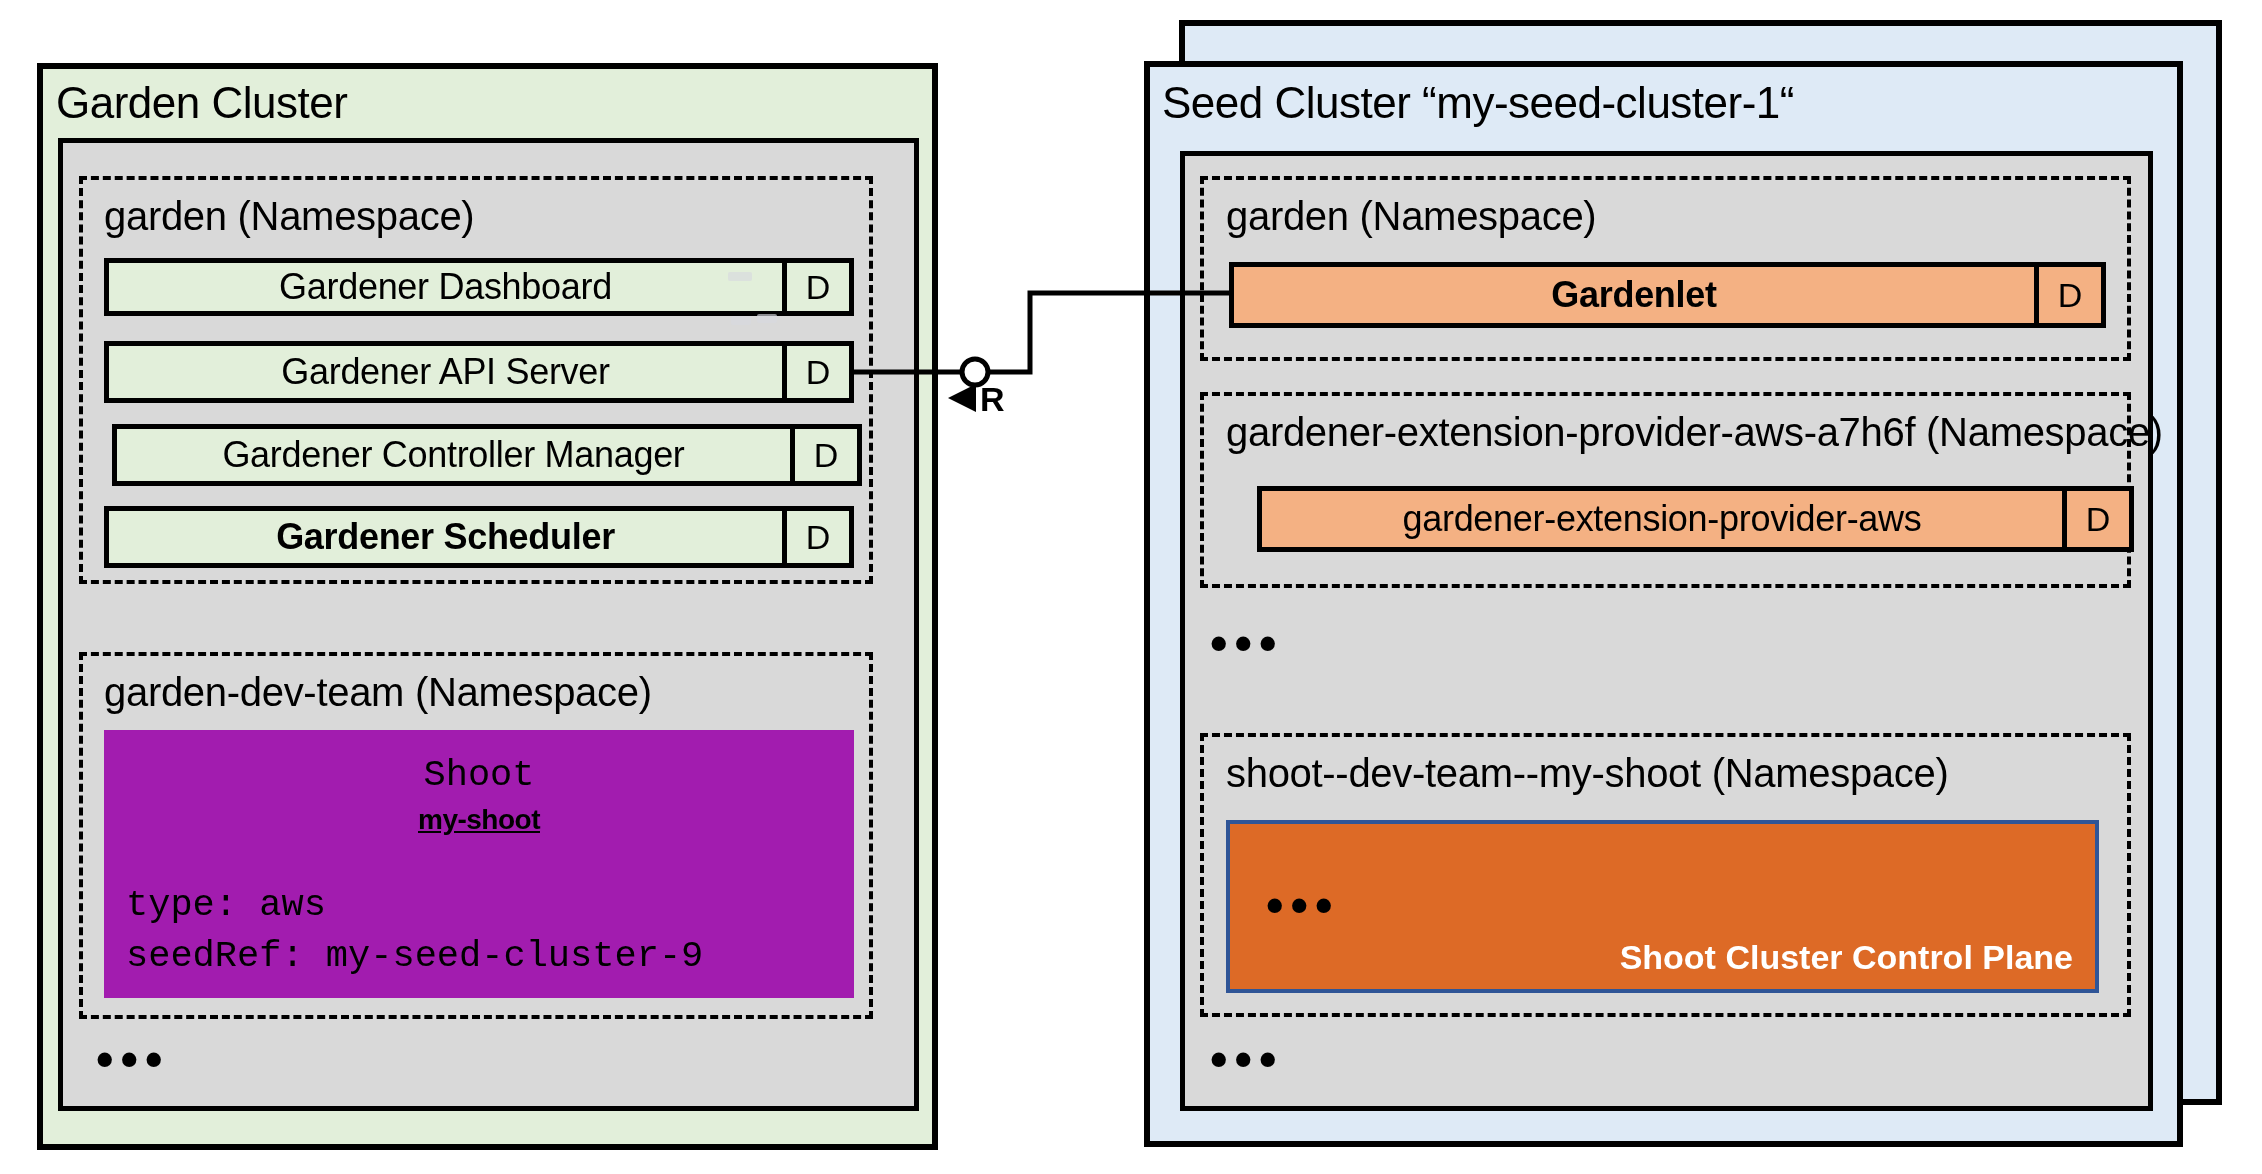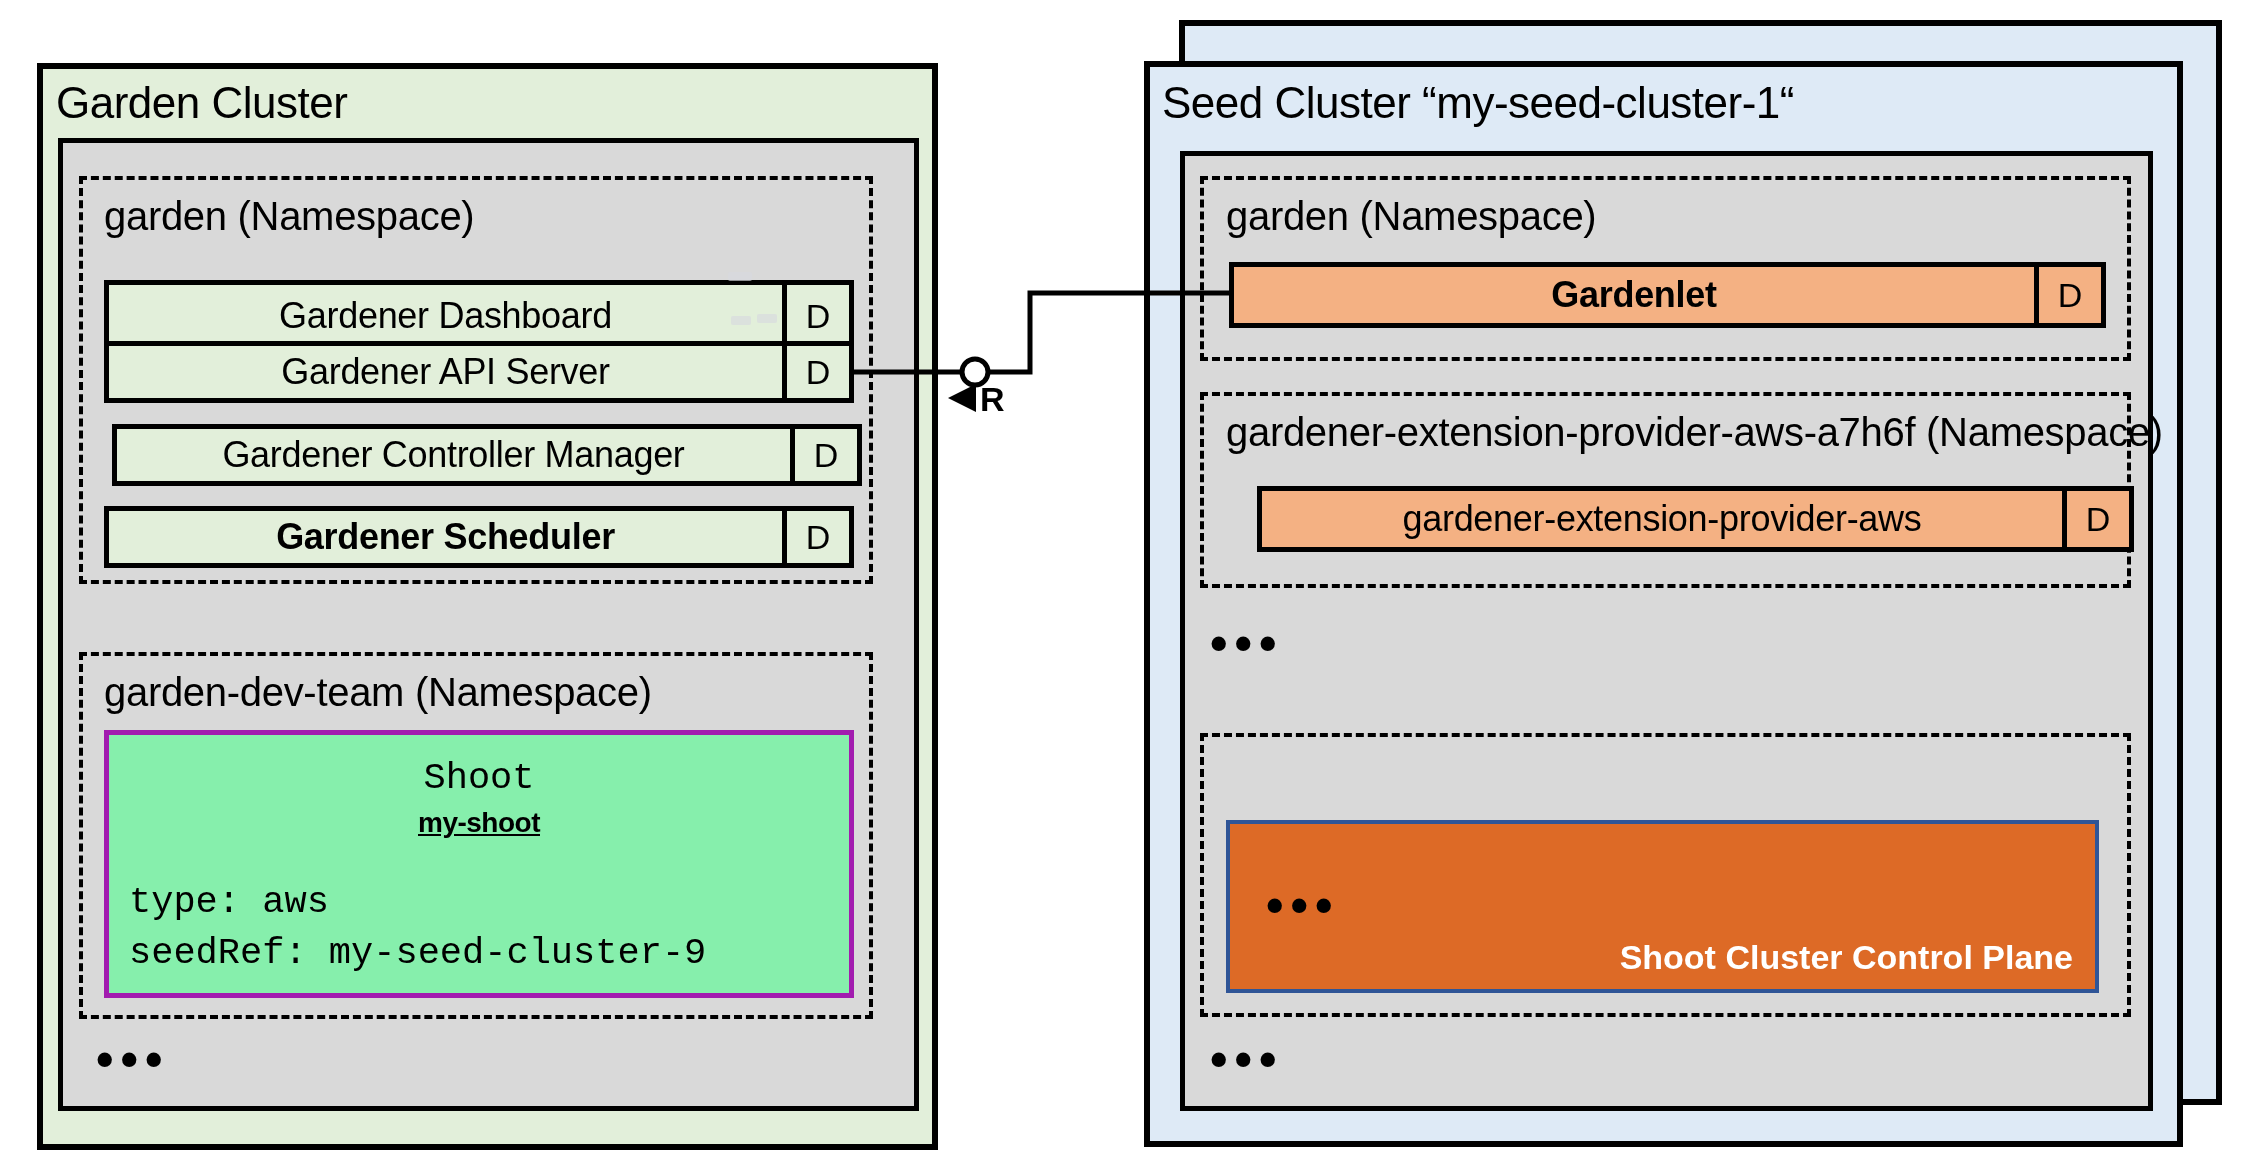--- a/index.html
+++ b/index.html
@@ -42,21 +42,21 @@
     font-size:36px;letter-spacing:-0.3px;white-space:nowrap;
   }
   .row .lbl.bold{font-weight:700;}
   .row .dcell{
     width:62px;border-left:5px solid #000;
     display:flex;align-items:center;justify-content:center;
     font-size:34px;
   }
 
   
-  .shoot-card{background:#86efac;border:5px solid #a21caf;}
+  .shoot-card{background:#a21caf;border:2px solid #a21caf;}
   .mono{font-family:"Liberation Mono","DejaVu Sans Mono",monospace;}
   .shoot-kind{
     position:absolute;left:0;right:0;top:22px;text-align:center;
     font-size:37px;
   }
   .shoot-name{
     position:absolute;left:0;right:0;top:72px;text-align:center;
     font-size:28px;font-weight:700;letter-spacing:-0.5px;text-decoration:underline;
   }
   .shoot-spec{
@@ -90,21 +90,21 @@
 
   <div class="abs cluster cluster-green" style="left:37px;top:63px;width:901px;height:1087px;"></div>
 
   <div class="abs cluster-title" style="left:56px;top:80px;">Garden Cluster</div>
 
   <div class="abs panel" style="left:58px;top:138px;width:861px;height:973px;"></div>
 
   <div class="abs ns" style="left:79px;top:176px;width:794px;height:408px;"></div>
   <div class="abs ns-label" style="left:104px;top:194px;">garden (Namespace)</div>
 
-  <div class="abs row row-green" style="left:104px;top:258px;width:750px;height:72px;margin-top:22px;">
+  <div class="abs row row-green" style="left:104px;top:258px;width:750px;height:58px;">
     <div class="lbl">Gardener Dashboard</div>
     <div class="dcell">D</div>
   </div>
 
   <div class="abs faint" style="left:728px;top:272px;width:24px;height:9px;"></div>
   <div class="abs faint" style="left:731px;top:316px;width:20px;height:9px;"></div>
   <div class="abs faint" style="left:757px;top:314px;width:20px;height:9px;"></div>
 
   <div class="abs row row-green" style="left:104px;top:341px;width:750px;height:62px;">
     <div class="lbl">Gardener API Server</div>
@@ -151,20 +151,21 @@
   <div class="abs ns-label" style="left:1226px;top:410px;">gardener-extension-provider-aws-a7h6f (Namespace)</div>
 
   <div class="abs row row-orange" style="left:1229px;top:486px;width:877px;height:66px;margin-left:28px;">
     <div class="lbl">gardener-extension-provider-aws</div>
     <div class="dcell">D</div>
   </div>
 
   <div class="abs dots" style="left:1210px;top:618px;">•••</div>
 
   <div class="abs ns" style="left:1200px;top:733px;width:931px;height:284px;"></div>
+  <div class="abs ns-label" style="left:1226px;top:751px;">shoot--dev-team--my-shoot (Namespace)</div>
 
   <div class="abs control-plane" style="left:1226px;top:820px;width:873px;height:173px;">
     <div class="dots cp-dots">•••</div>
     <div class="cp-label">Shoot Cluster Control Plane</div>
   </div>
 
   <div class="abs dots" style="left:1210px;top:1034px;">•••</div>
 
   <svg class="connector-svg" width="2262" height="1174" viewBox="0 0 2262 1174">
     <path d="M 854 372 H 1030 V 293 H 1231" fill="none" stroke="#000" stroke-width="5"></path>

